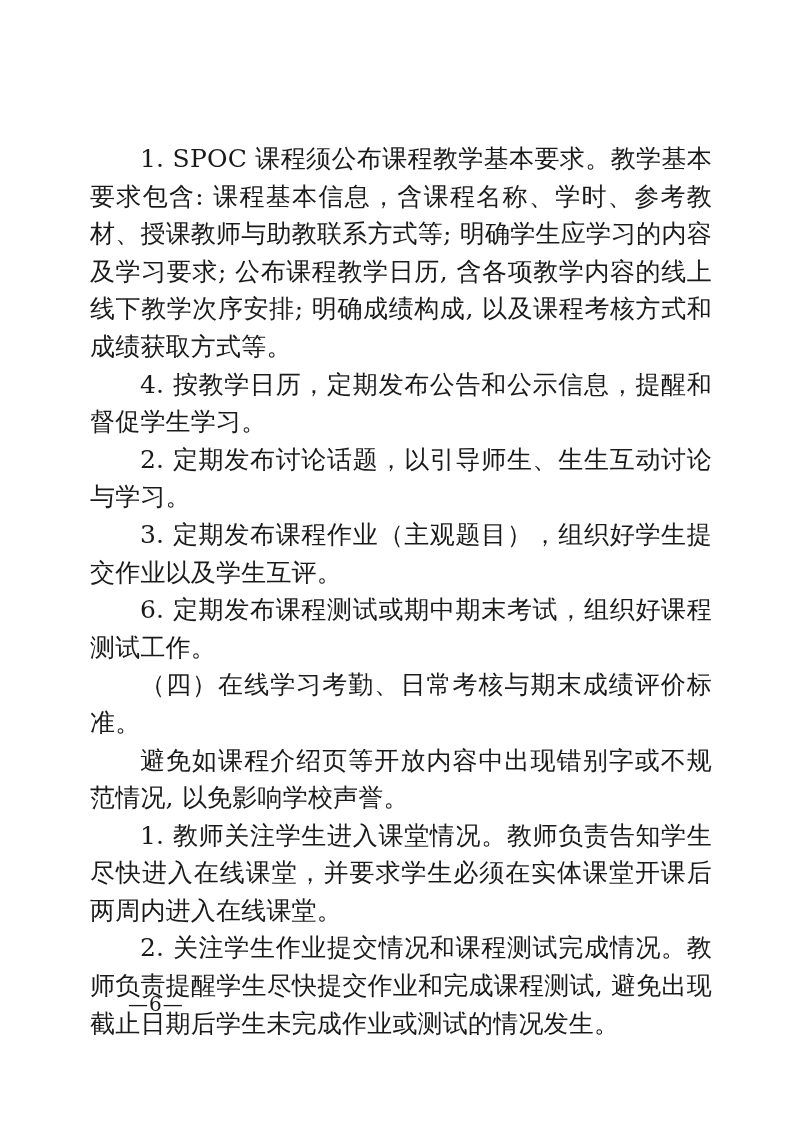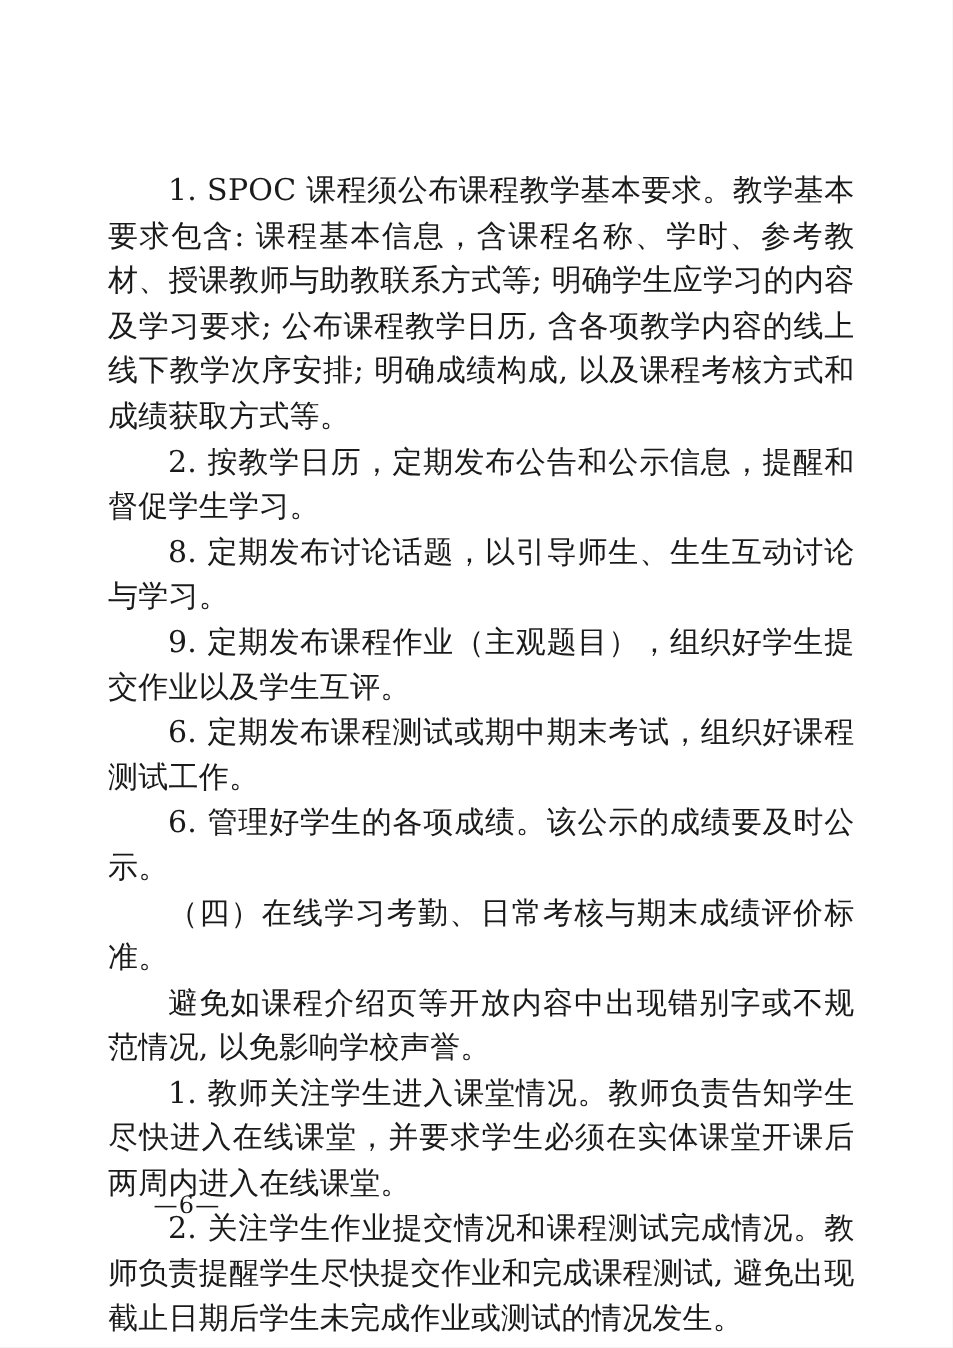--- a/index.html
+++ b/index.html
@@ -43,24 +43,23 @@
     letter-spacing: 1px;
     color: #1a1a1a;
   }
 </style>
 </head>
 <body>
 
 <div class="page">
   <div class="content" id="paragraphs-container">
       <p>1. SPOC 课程须公布课程教学基本要求。教学基本要求包含: 课程基本信息，含课程名称、学时、参考教材、授课教师与助教联系方式等; 明确学生应学习的内容及学习要求; 公布课程教学日历, 含各项教学内容的线上线下教学次序安排; 明确成绩构成, 以及课程考核方式和成绩获取方式等。</p>
-      <p>2. 按教学日历，定期发布公告和公示信息，提醒和督促学生学习。</p>
-      <p>8. 定期发布讨论话题，以引导师生、生生互动讨论与学习。</p>
-      <p>9. 定期发布课程作业（主观题目），组织好学生提交作业以及学生互评。</p>
+      <p>4. 按教学日历，定期发布公告和公示信息，提醒和督促学生学习。</p>
+      <p>2. 定期发布讨论话题，以引导师生、生生互动讨论与学习。</p>
+      <p>3. 定期发布课程作业（主观题目），组织好学生提交作业以及学生互评。</p>
       <p>6. 定期发布课程测试或期中期末考试，组织好课程测试工作。</p>
-      <p>6. 管理好学生的各项成绩。该公示的成绩要及时公示。</p>
       <p>（四）在线学习考勤、日常考核与期末成绩评价标准。</p>
       <p>避免如课程介绍页等开放内容中出现错别字或不规范情况, 以免影响学校声誉。</p>
       <p>1. 教师关注学生进入课堂情况。教师负责告知学生尽快进入在线课堂，并要求学生必须在实体课堂开课后两周内进入在线课堂。</p>
       <p>2. 关注学生作业提交情况和课程测试完成情况。教师负责提醒学生尽快提交作业和完成课程测试, 避免出现截止日期后学生未完成作业或测试的情况发生。</p>
     </div>
   <div class="page-footer">—6—</div>
 </div>
 
 </body></html>

